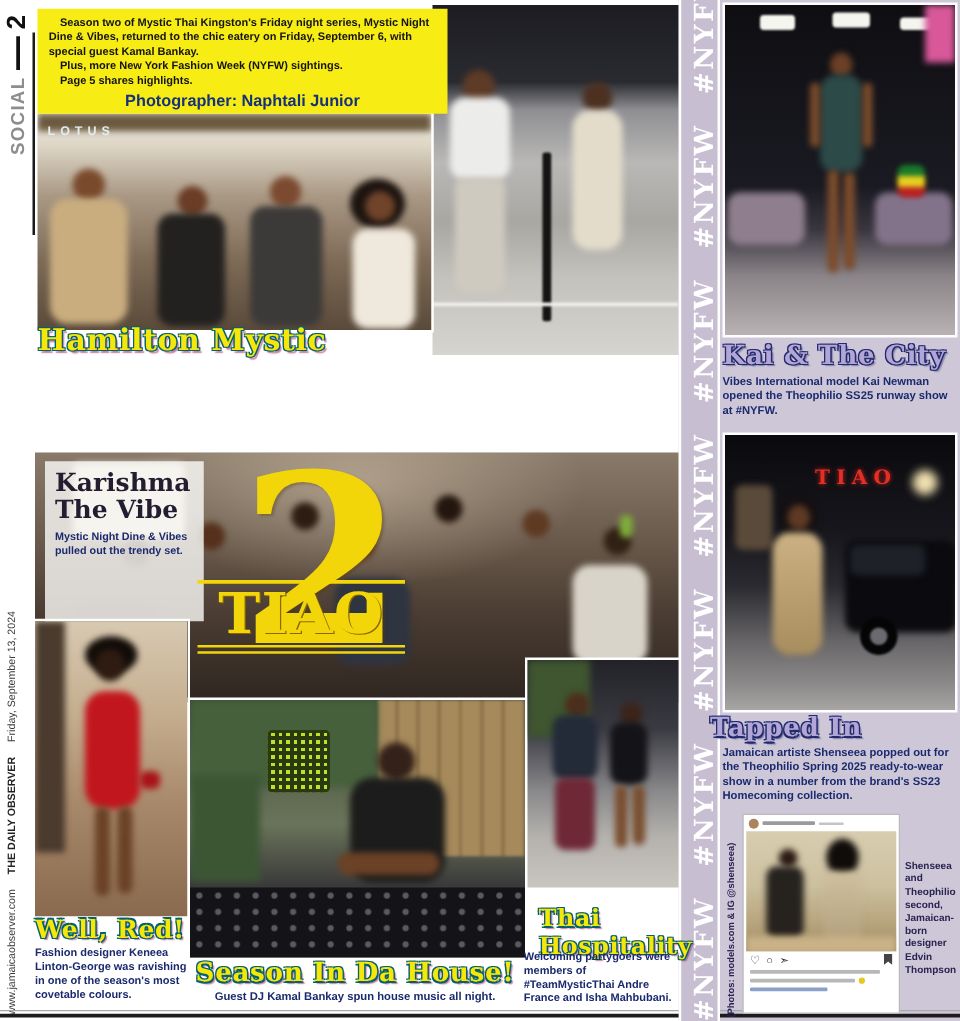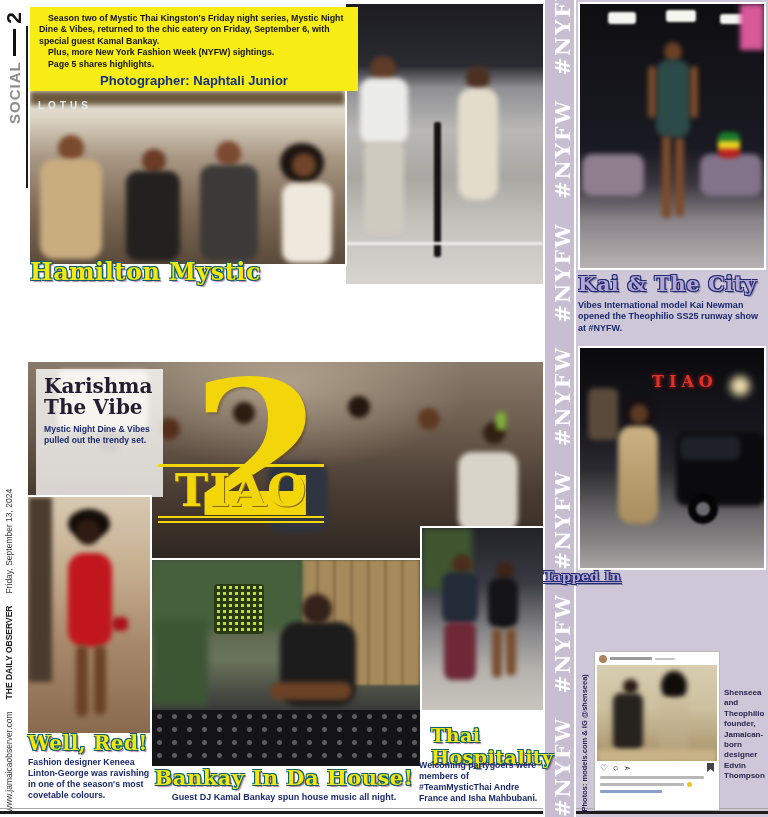--- a/index.html
+++ b/index.html
@@ -204,21 +204,21 @@
               background:repeating-linear-gradient(90deg,#a68a5c 0 14px,#8f744a 14px 17px);"></i>
     <i class="b sq" style="left:0;top:0;width:150px;height:70px;background:#46603c;border-radius:0;filter:blur(3px);"></i>
     <i class="b sq" style="left:0;top:60px;width:56px;height:85px;background:#3c5634;border-radius:0;filter:blur(3px);"></i>
     <div class="qr"></div>
     <i class="b" style="left:150px;top:34px;width:30px;height:30px;background:#34211a;"></i>
     <i class="b sq" style="left:128px;top:62px;width:76px;height:84px;background:#1d1c1c;border-radius:18px;"></i>
     <i class="b sq" style="left:118px;top:122px;width:82px;height:18px;background:#6b4226;border-radius:10px;"></i>
     <div class="mixer"></div>
   </div>
 
-  <h2 class="headline" style="left:140px;top:765px;margin:0;font-size:21px;width:288px;text-align:center;">Bankay In Da House!</h2>
+  <h2 class="headline" style="left:140px;top:765px;margin:0;font-size:21px;width:288px;text-align:center;">Season In Da House!</h2>
   <p class="caption" style="left:140px;top:792px;width:288px;margin:0;text-align:center;">Guest DJ Kamal Bankay spun house music all night.</p>
 
   <div class="photo" style="left:422px;top:528px;width:121px;height:182px;z-index:2;
               background:linear-gradient(180deg,#222228 0%,#3a3a42 30%,#8a8a8c 58%,#b5b2ad 78%,#c9c6c0 100%);">
     <i class="b sq" style="left:0;top:0;width:50px;height:62px;background:#3f5630;border-radius:0;filter:blur(3px);"></i>
     <i class="b" style="left:30px;top:26px;width:20px;height:20px;background:#4c2e1c;"></i>
     <i class="b sq" style="left:20px;top:44px;width:36px;height:52px;background:#232a38;border-radius:10px;"></i>
     <i class="b sq" style="left:22px;top:94px;width:32px;height:58px;background:#6e2836;border-radius:8px;"></i>
     <i class="b" style="left:74px;top:34px;width:18px;height:18px;background:#3c241a;"></i>
     <i class="b sq" style="left:66px;top:50px;width:30px;height:50px;background:#141418;border-radius:10px;"></i>
@@ -263,21 +263,22 @@
     <i class="b" style="left:44px;top:48px;width:30px;height:34px;background:#161012;"></i>
     <i class="b" style="left:50px;top:56px;width:18px;height:20px;background:#5e3a24;"></i>
     <i class="b sq" style="left:38px;top:78px;width:40px;height:98px;border-radius:14px;
         background:linear-gradient(180deg,#cbb183,#a88d5e);"></i>
     <i class="b sq" style="left:96px;top:84px;width:90px;height:74px;background:#0b0b0f;border-radius:10px;"></i>
     <i class="b sq" style="left:100px;top:88px;width:60px;height:24px;background:#1e2228;border-radius:6px;"></i>
     <i class="b" style="left:108px;top:146px;width:30px;height:30px;background:#050506;filter:blur(1px);"></i>
     <i class="b" style="left:116px;top:154px;width:14px;height:14px;background:#6a6a70;filter:blur(1px);"></i>
   </div>
 
-  <h2 class="headline lav" style="left:544px;top:569px;margin:0;font-size:13px;text-decoration:underline;">Tapped In</h2>
+  <h2 class="headline lav" style="left:568px;top:569px;margin:0;font-size:21px;">Tapped In</h2>
+  <p class="caption" style="left:578px;top:597px;width:188px;margin:0;">Jamaican artiste Shenseea popped out for the Theophilio Spring 2025 ready-to-wear show in a number from the brand's SS23 Homecoming collection.</p>
 
   <div class="ig-card">
     <div class="ig-head">
       <span class="ig-ava"></span>
       <span class="ig-bar" style="width:42px;"></span>
       <span class="ig-bar" style="width:20px;height:2px;background:#c4c4c4;"></span>
     </div>
     <div class="ig-img">
       <i class="b" style="left:26px;top:14px;width:15px;height:15px;background:#2a1a12;"></i>
       <i class="b sq" style="left:16px;top:28px;width:30px;height:58px;background:#26221e;border-radius:8px;"></i>
@@ -295,19 +296,19 @@
     <div class="ig-cap">
       <span class="ig-bar" style="width:104px;background:#b8b8b8;"></span>
       <span style="display:flex;align-items:center;gap:3px;">
         <span class="ig-bar" style="width:84px;background:#b8b8b8;"></span>
         <span class="dot"></span>
       </span>
       <span class="ig-bar" style="width:62px;background:#8aa0c8;"></span>
     </div>
   </div>
 
-  <div class="ig-side-cap">Shenseea and Theophilio founder, Jamaican-born designer Edvin Thompson</div>
+  <div class="ig-side-cap">Shenseea and Theophilio second, Jamaican-born designer Edvin Thompson</div>
   <div class="ig-credit">(Photos: models.com &amp; IG @shenseea)</div>
 
   <div class="rule-light"></div>
   <div class="rule-dark"></div>
 
 </div>
 
 </body></html>

